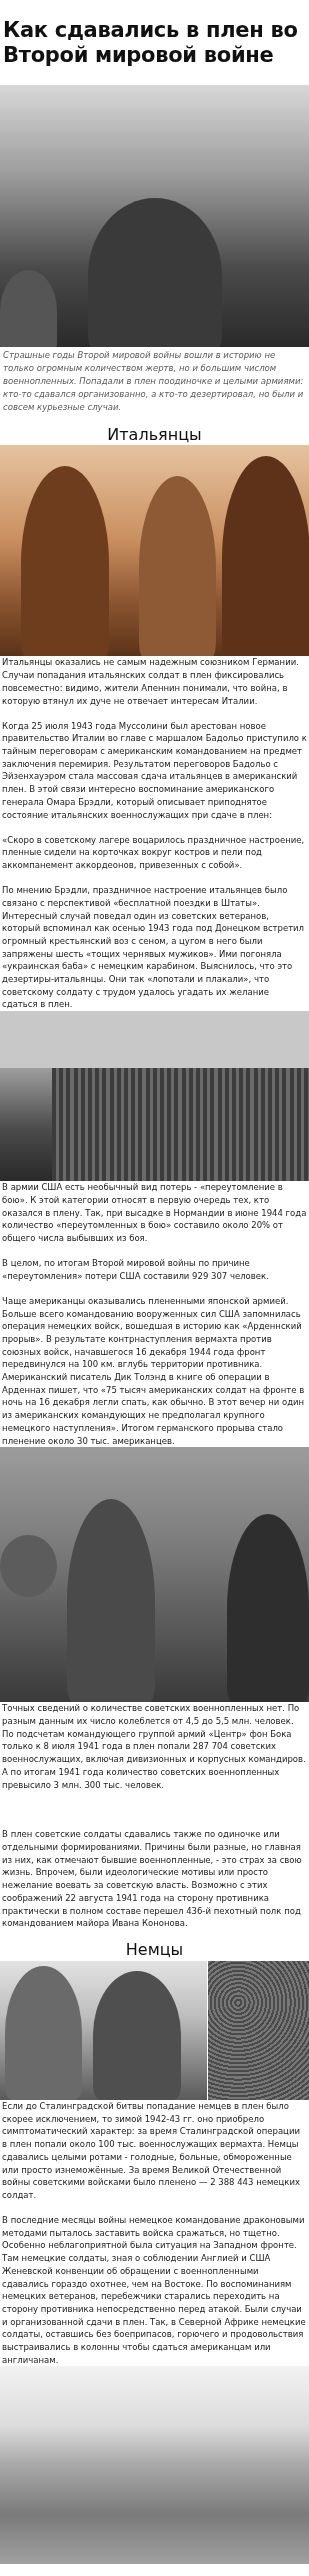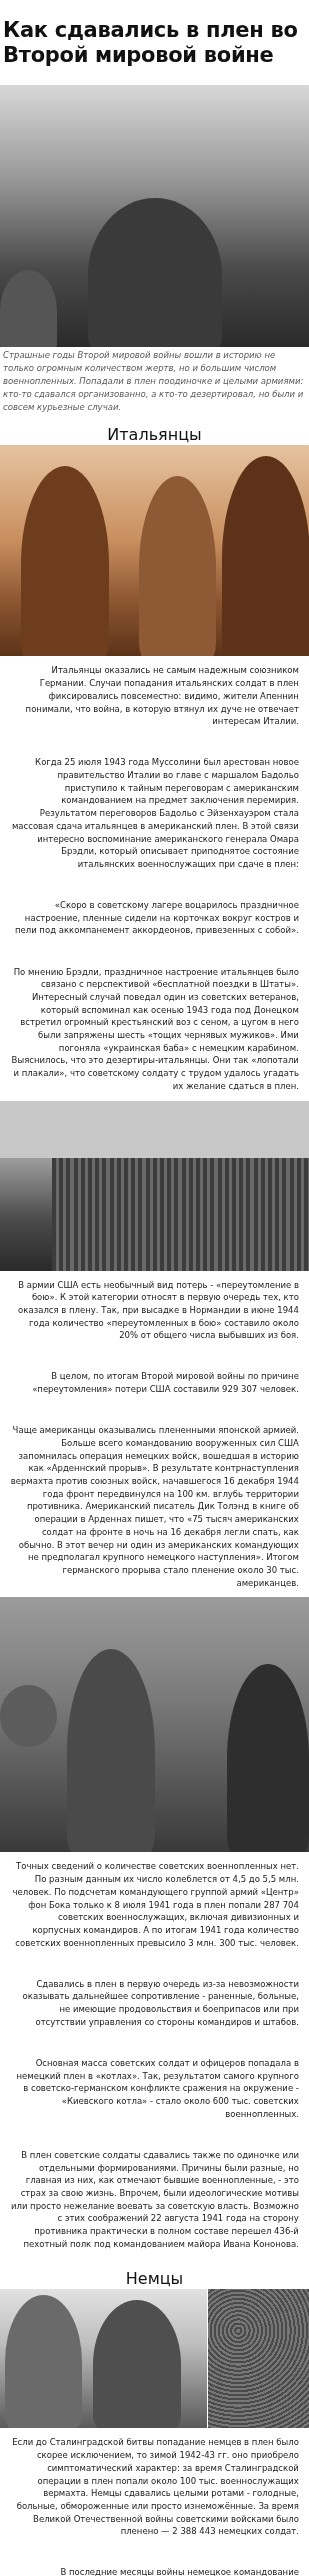--- a/index.html
+++ b/index.html
@@ -5,21 +5,21 @@
   html, body { margin: 0; padding: 0; background: #ffffff; }
   body { width: 309px; font-family: "DejaVu Sans", sans-serif; color: #1a1a1a; }
   .page { width: 309px; position: relative; overflow: hidden; }
   .title { font-size: 21px; line-height: 25px; padding: 4.1px 3.1px 3.1px; color: #111; letter-spacing: -0.3px; }
   .photo { width: 309px; position: relative; overflow: hidden; }
   .photo .fig { position: absolute; border-radius: 50% 50% 10% 10%; }
   .bw { background: linear-gradient(180deg, #d8d8d8 0%, #9a9a9a 35%, #4a4a4a 70%, #2a2a2a 100%); }
   .sepia { background: linear-gradient(180deg, #e6c3a0 0%, #c98f5f 45%, #8a5430 75%, #5c3318 100%); }
   .intro { text-align: left; font-style: italic; color: #5a5a5a; font-size: 8.5px; line-height: 13px; padding: 2.1px 3.1px 0; }
   .section-title { text-align: center; font-size: 16px; line-height: 15.5px; color: #111; padding: 12.4px 0 3.1px; }
-  .para { text-align: right; font-size: 8.5px; line-height: 12.7px; padding: 0 2.1px; margin: 8px; color: #1b1b1b; }
+  .para { text-align: left; font-size: 8.5px; line-height: 12.7px; padding: 0 2.1px; margin: 0; color: #1b1b1b; }
   .gap { height: 12.4px; }
   .split { display: flex; gap: 1px; }
   .split > div { height: 100%; }
 </style>
 </head>
 <body>
 
 <div class="page">
 
   <h1 class="title">Как сдавались в плен во Второй мировой войне</h1>
@@ -60,23 +60,21 @@
   </section>
 
   <section>
     <div class="photo bw" style="height:255px;background:linear-gradient(180deg,#9c9c9c 0%,#7a7a7a 40%,#3a3a3a 100%)">
       <div class="fig" style="left:67px;top:52px;width:88px;height:206px;background:#4a4a4a"></div>
       <div class="fig" style="left:0px;top:88px;width:57px;height:62px;background:#5c5c5c;border-radius:50%"></div>
       <div class="fig" style="left:227px;top:67px;width:82px;height:191px;background:#2e2e2e"></div>
     </div>
     <p class="para">Точных сведений о количестве советских военнопленных нет. По разным данным их число колеблется от 4,5 до 5,5 млн. человек. По подсчетам командующего группой армий «Центр» фон Бока только к 8 июля 1941 года в плен попали 287 704 советских военнослужащих, включая дивизионных и корпусных командиров. А по итогам 1941 года количество советских военнопленных превысило 3 млн. 300 тыс. человек.</p>
     <div class="gap"></div>
-    <p class="para">Сдавались в плен в первую очередь из-за невозможности оказывать дальнейшее сопротивление - раненные, больные, не имеющие продовольствия и боеприпасов или при отсутствии управления со стороны командиров и штабов.</p>
     <div class="gap"></div>
-    <p class="para">Основная масса советских солдат и офицеров попадала в немецкий плен в «котлах». Так, результатом самого крупного в советско-германском конфликте сражения на окружение - «Киевского котла» - стало около 600 тыс. советских военнопленных.</p>
     <div class="gap"></div>
     <p class="para">В плен советские солдаты сдавались также по одиночке или отдельными формированиями. Причины были разные, но главная из них, как отмечают бывшие военнопленные, - это страх за свою жизнь. Впрочем, были идеологические мотивы или просто нежелание воевать за советскую власть. Возможно с этих соображений 22 августа 1941 года на сторону противника практически в полном составе перешел 436-й пехотный полк под командованием майора Ивана Кононова.</p>
   </section>
 
   <section>
     <div class="section-title">Немцы</div>
     <div class="photo split" style="height:139px">
       <div class="bw" style="width:207px;background:linear-gradient(180deg,#e2e2e2 0%,#bdbdbd 40%,#5a5a5a 100%);position:relative">
         <div class="fig" style="left:5.2px;top:5.2px;width:77px;height:134px;background:#6a6a6a"></div>
         <div class="fig" style="left:93px;top:10.3px;width:88px;height:129px;background:#4f4f4f"></div>

